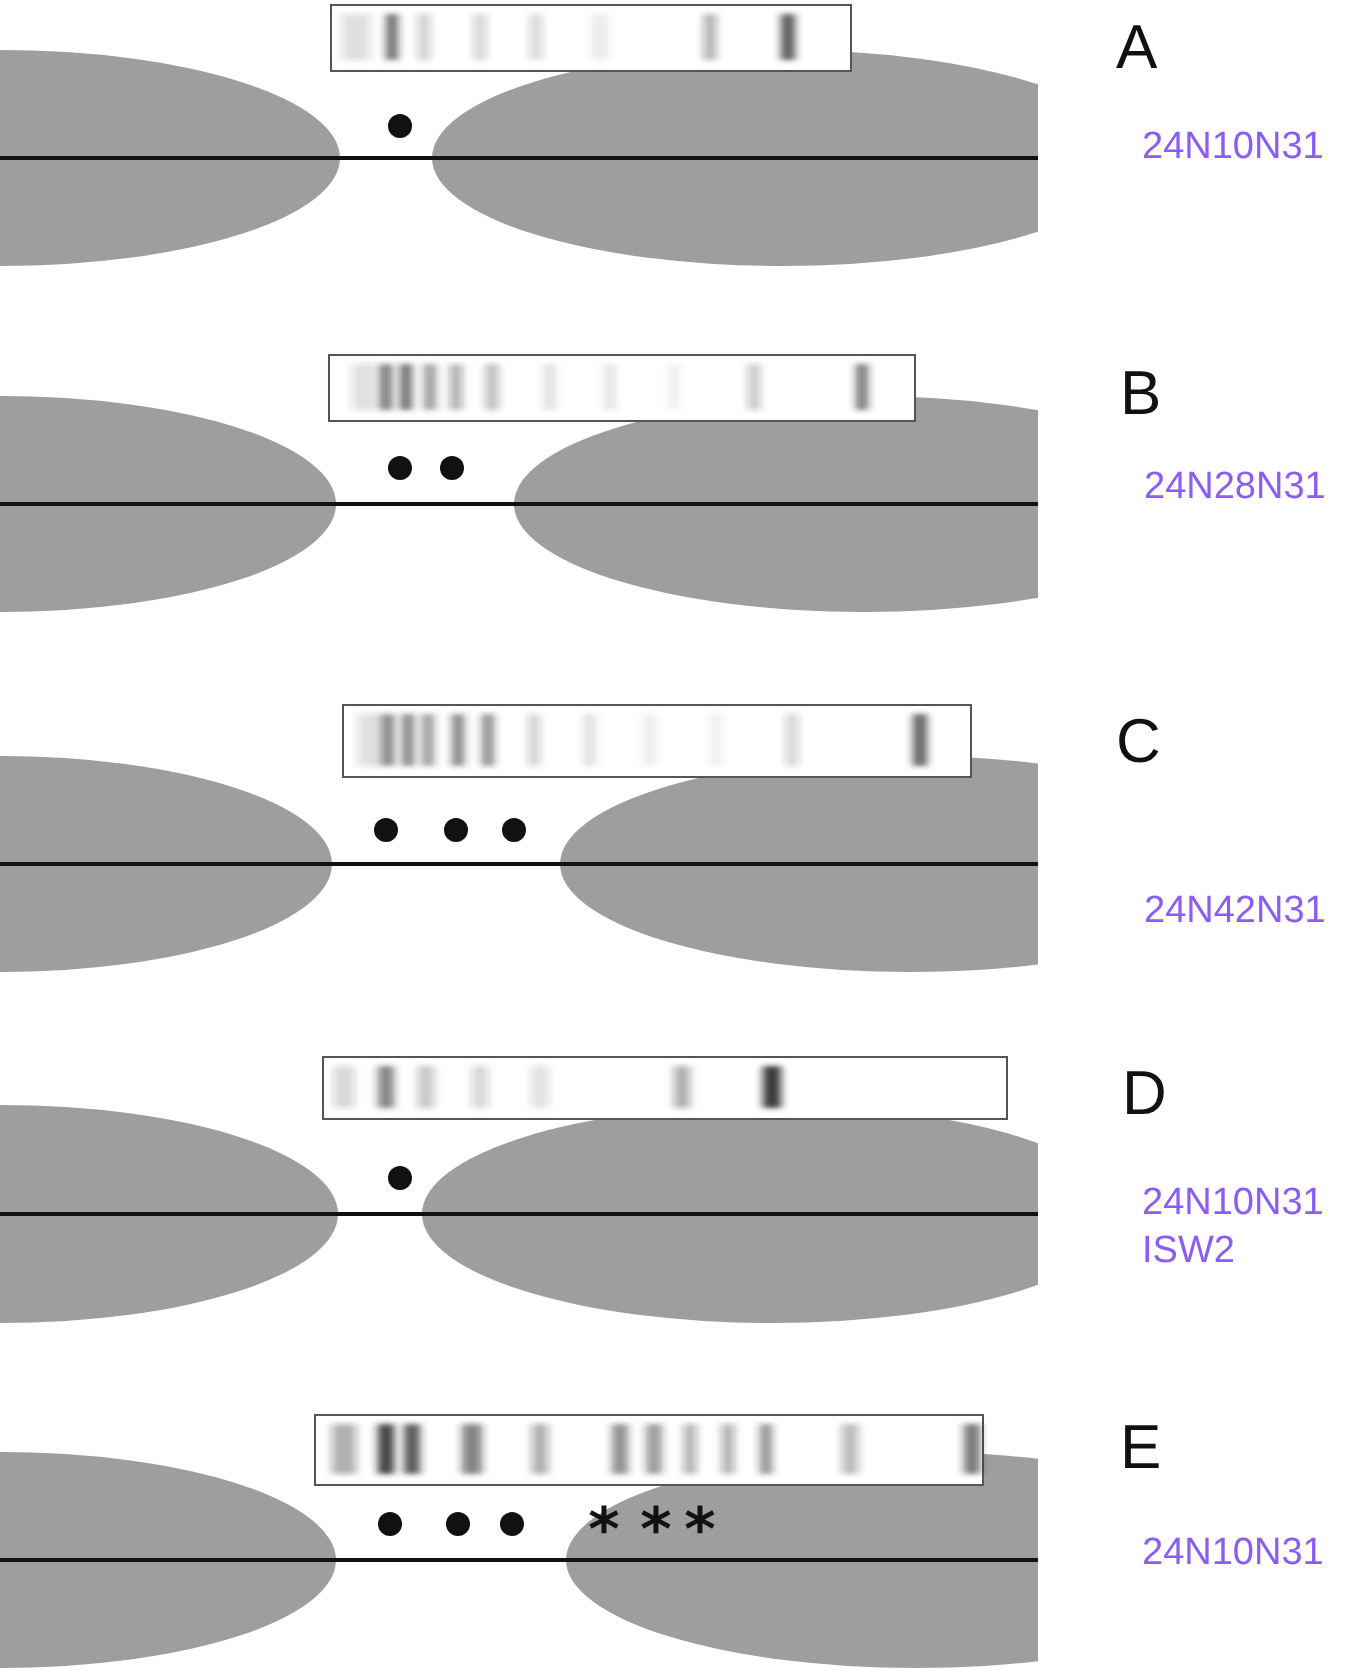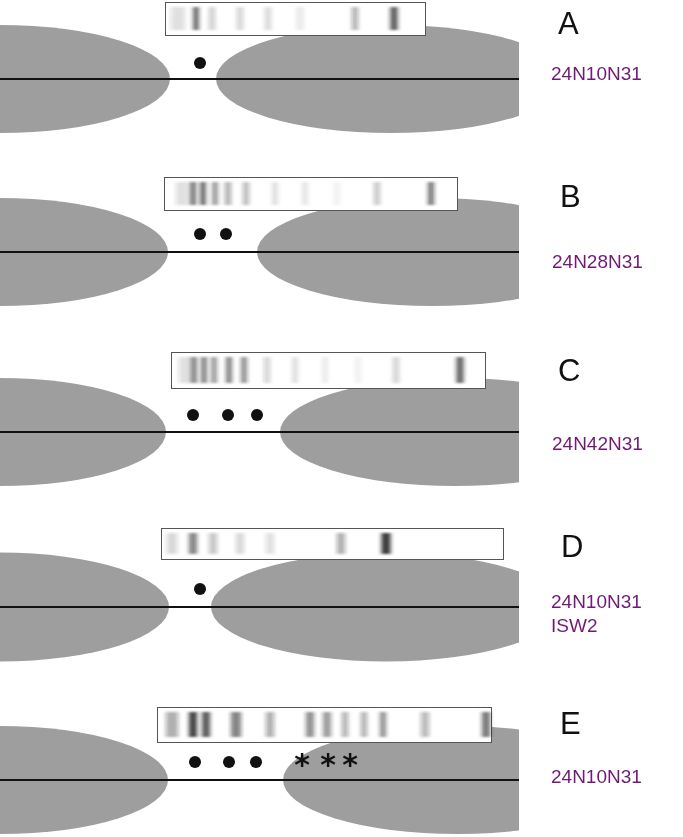--- a/index.html
+++ b/index.html
@@ -1,20 +1,20 @@
 <!DOCTYPE html>
 <html><head>
   <meta charset="utf-8">
   <style>
     html, body { margin: 0; padding: 0; background: #ffffff; }
     body { width: 683px; height: 837px; position: relative; overflow: hidden;
            font-family: "Liberation Sans", sans-serif; }
     #figure { position: absolute; left: 0; top: 0; width: 683px; height: 837px; }
     .panel-letter { position: absolute; font-size: 31px; color: #111; line-height: 1; }
-    .panel-label { position: absolute; font-size: 19px; color: #701a75; line-height: 24px; }
+    .panel-label { position: absolute; font-size: 19px; color: #8b5cf6; line-height: 24px; margin-left: 20px; }
     .panel-label span { display: block; }
   </style>
 </head>
 <body>
 
 <div id="figure">
   <svg id="fig-svg" width="683" height="837" viewBox="0 0 683 837" xmlns="http://www.w3.org/2000/svg">
       <defs>
         <clipPath id="right-clip">
           <rect x="0" y="0" width="519" height="837"></rect>
@@ -146,25 +146,25 @@
           </g>
         </g>
       </g>
     </svg>
   <div id="labels-layer">
       <div class="panel-letter" style="left: 558px; top: 8px;">A</div>
       <div class="panel-label" style="left: 551px; top: 62px;">
         <span>24N10N31</span>
       </div>
       <div class="panel-letter" style="left: 560px; top: 181px;">B</div>
-      <div class="panel-label" style="left: 552px; top: 250px;">
+      <div class="panel-label" style="left: 552px; top: 232px;">
         <span>24N28N31</span>
       </div>
       <div class="panel-letter" style="left: 558px; top: 355px;">C</div>
-      <div class="panel-label" style="left: 552px; top: 432px;">
+      <div class="panel-label" style="left: 552px; top: 444px;">
         <span>24N42N31</span>
       </div>
       <div class="panel-letter" style="left: 561px; top: 531px;">D</div>
       <div class="panel-label" style="left: 551px; top: 590px;">
         <span>24N10N31</span>
         <span>ISW2</span>
       </div>
       <div class="panel-letter" style="left: 560px; top: 708px;">E</div>
       <div class="panel-label" style="left: 551px; top: 765px;">
         <span>24N10N31</span>

